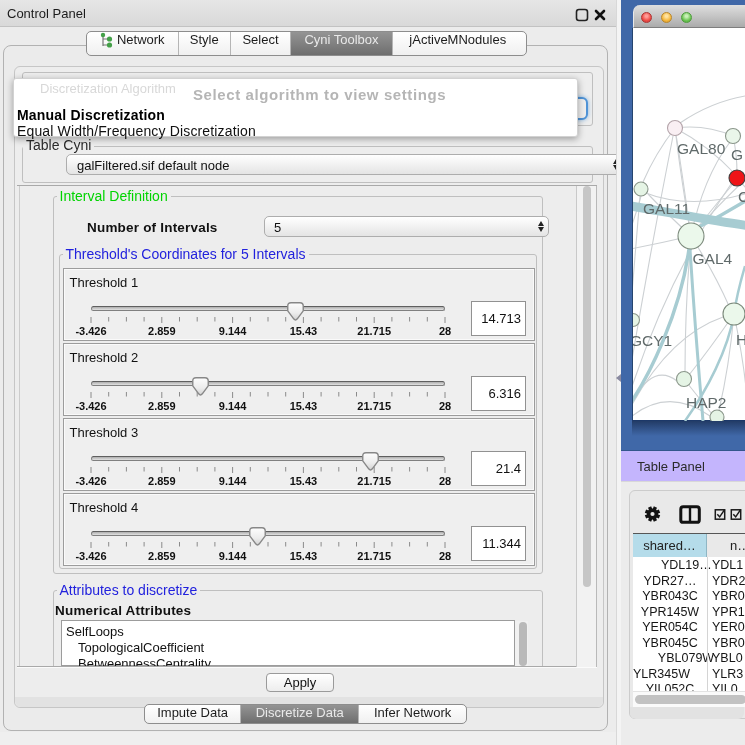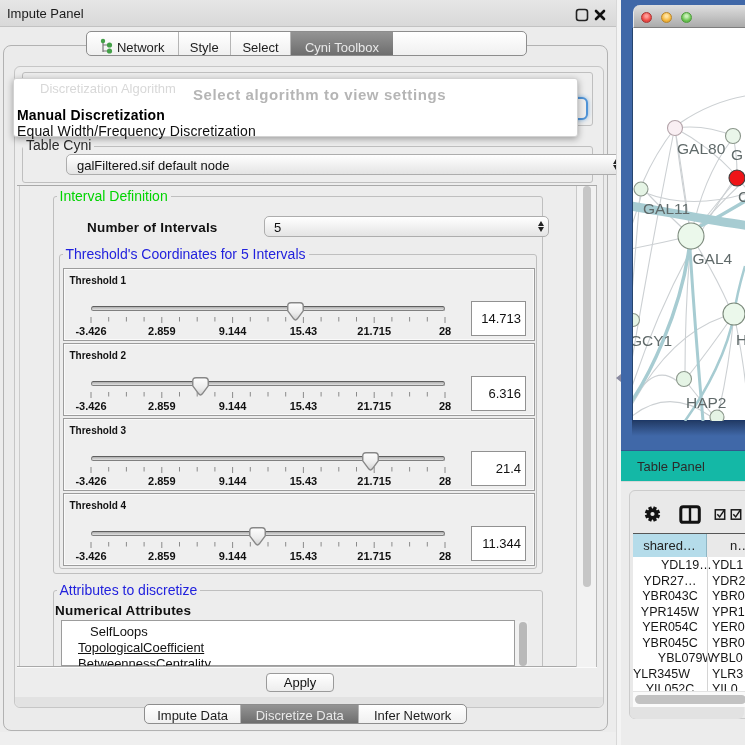--- a/index.html
+++ b/index.html
@@ -4,73 +4,74 @@
 * { margin:0; padding:0; box-sizing:border-box; }
 html,body { width:745px; height:745px; overflow:hidden; font-family:"Liberation Sans", sans-serif; }
 body { position:relative; background:#ececec; }
 .abs { position:absolute; }
 #titlebar { left:0; top:0; width:617px; height:27px; background:linear-gradient(#e6e6e6,#d9d9d9); border-bottom:1px solid #c2c2c2;}
 #titlebar .t { position:absolute; left:7px; top:6px; font-size:13px; color:#1b1b1b; }
 #outerpanel { left:3px; top:45px; width:605px; height:686px; border:1px solid #b2b2b2; border-radius:8px; background:#ebebeb; }
 #innerpanel { left:14px; top:66px; width:590px; height:642px; border:1px solid #c6c6c6; border-radius:6px; background:#ededed; }
 #innerfoot { left:15px; top:697px; width:588px; height:10px; background:#e2e2e2; border-radius:0 0 6px 6px; }
 .tabbar { display:flex; border:1px solid #8d8d8d; border-radius:5px; background:linear-gradient(#ffffff,#f0f0f0); overflow:hidden; }
-.tabbar .seg { display:flex; align-items:flex-end; justify-content:center; font-size:13px; color:#1c1c1c; border-right:1px solid #b5b5b5; height:100%; }
+.tabbar .seg { display:flex; align-items:flex-start; justify-content:center; font-size:13px; color:#1c1c1c; border-right:1px solid #b5b5b5; height:100%; }
 .tabbar .seg:last-child { border-right:none; }
 .tabbar .sel { background:linear-gradient(#949494,#6e6e6e); color:#e9e9e9; }
 #toptabs { left:86px; top:31px; width:441px; height:25px; }
 #bottabs { left:144px; top:704px; width:323px; height:20px; }
 .grp { border:1px solid #bfbfbf; border-radius:3px; }
 .grptitle { position:absolute; font-size:14px; background:#ededed; padding:0 3px; line-height:13px; }
 .combo { background:linear-gradient(#ffffff,#e4e4e4); border:1px solid #adadad; border-radius:5px; font-size:13px; color:#111;margin-left:40px; }
 .combo .ar { position:absolute; right:4px; top:0; bottom:0; display:flex; flex-direction:column; align-items:center; justify-content:center; gap:1px; }
 .combo .ar i { display:block; width:0; height:0; border-left:3.5px solid transparent; border-right:3.5px solid transparent; }
 .combo .up { border-bottom:5px solid #222; }
 .combo .dn { border-top:5px solid #222; }
 .tpanel { left:63px; width:471.5px; height:73px; border:1px solid #9c9c9c; background:#efefef; box-shadow:inset 0 0 0 1px #fafafa; }
-.tpanel .ttl { position:absolute; left:5.5px; top:6px; font-size:10px; font-weight:bold; color:#111; }
+.tpanel .ttl { position:absolute; left:5.5px; top:6px; font-size:13px; font-weight:normal; color:#111; }
 .track { position:absolute; left:27px; top:37.5px; width:354px; height:5px; border:1px solid #808080; border-top-color:#5f5f5f; border-radius:3px; background:linear-gradient(#aeaeae,#e2e2e2); }
 .vbox { position:absolute; left:407px; top:32px; width:55px; height:35px; background:#fff; border:1px solid #919191; font-size:13px; color:#111; text-align:right; line-height:33px; padding-right:4px; }
 #vsb { left:576px; top:186px; width:21px; height:481px; background:#f2f2f2; border-left:1px solid #c9c9c9; border-right:1px solid #b9b9b9;}
 #vsbthumb { left:583px; top:186px; width:8px; height:401px; background:#c6c6c6; border-radius:4px; }
 #scrolltop { left:17px; top:185px; width:580px; height:1px; background:#a9a9a9; }
 #scrollbot { left:17px; top:666px; width:580px; height:1px; background:#a9a9a9; }
 #applybtn { left:266px; top:672.5px; width:68px; height:19.5px; background:linear-gradient(#ffffff,#ededed); border:1px solid #9a9a9a; border-radius:4px; font-size:13px; color:#111; text-align:center; line-height:17px; }
 #popup { left:13px; top:78px; width:565px; height:59px; background:#fff; border:1px solid #d2d2d2; border-radius:3px; box-shadow:0 2px 7px rgba(0,0,0,0.35); z-index:50; }
 #bluedesk { left:621px; top:0; width:124px; height:451px; background:#4068a8; }
 #frametitle { left:632.5px; top:4.5px; width:112.5px; height:23px; background:linear-gradient(#dfdfdf,#ababab); border-top-left-radius:7px; border-bottom:1px solid #7e7e7e; border-left:1px solid #e8e8e8; }
 .mbtn { position:absolute; top:11.5px; width:11px; height:11px; border-radius:50%; }
 #canvasbg { left:631.5px; top:27.5px; width:113.5px; height:393px; background:#fff; border-left:1.5px solid #26456f; }
 #frameshadow { left:631.5px; top:420px; width:113.5px; height:16px; background:linear-gradient(rgba(16,32,62,0.62), rgba(64,104,168,0)); border-top:1.5px solid #1c3868; }
-#tphead { left:621px; top:451px; width:124px; height:31px; background:#14b8a6; border-bottom:1px solid #d8d8d8; }
+#tphead { left:621px; top:451px; width:124px; height:31px; background:#c4b5fd; border-bottom:1px solid #d8d8d8; }
 #tpanelbox { left:629px; top:490px; width:122px; height:229px; border:1px solid #cccccc; border-radius:6px; background:#e9e9e9; }
 </style></head><body>
 
 <div class="abs" id="titlebar">
-    <div class="t">Impute Panel</div>
+    <div class="t">Control Panel</div>
   </div>
 <svg class="abs" style="left:575px;top:8px" width="32" height="15" viewBox="0 0 32 15">
     <rect x="1.5" y="1.5" width="11" height="11" rx="2.5" fill="none" stroke="#222" stroke-width="1.6"></rect>
     <path d="M21 3 L29 11 M29 3 L21 11" stroke="#111" stroke-width="2.6" stroke-linecap="round"></path>
   </svg>
 <div class="abs" id="outerpanel"></div>
 <div class="abs" id="innerpanel"></div>
 <div class="abs" id="innerfoot"></div>
 <div class="abs tabbar" id="toptabs">
     <div class="seg" style="width:91.5px"><svg width="13" height="17" viewBox="0 0 13 17" style="margin-right:4px">
         <line x1="3" y1="3" x2="3" y2="14" stroke="#777" stroke-width="1.2"></line>
         <line x1="3" y1="7" x2="9" y2="7" stroke="#777" stroke-width="1.2"></line>
         <line x1="3" y1="13" x2="9" y2="13" stroke="#777" stroke-width="1.2"></line>
         <circle cx="3" cy="3" r="2.2" fill="#44a048"></circle>
         <circle cx="9.5" cy="7" r="2.6" fill="#44a048"></circle>
         <circle cx="9.5" cy="13" r="2.6" fill="#44a048"></circle>
       </svg>Network</div>
     <div class="seg" style="width:52.5px">Style</div>
     <div class="seg" style="width:60px">Select</div>
     <div class="seg sel" style="width:102px">Cyni Toolbox</div>
+    <div class="seg" style="width:129.5px">jActiveMNodules</div>
   </div>
 <div class="abs grp" style="left:22px;top:72px;width:571px;height:54px;"></div>
 <div class="abs" style="left:560px;top:96.5px;width:28px;height:23px;border:2.5px solid #4f93d6;border-radius:6px;background:#eee;box-shadow:0 0 4px #84b4e0;"></div>
 <div class="abs grp" style="left:22px;top:146px;width:571px;height:37px;"></div>
 <div class="abs grptitle" style="left:23px;top:139px;color:#2b2b2b;">Table Cyni</div>
 <div class="abs combo" style="left:26px;top:154px;width:558px;height:21px;">
     <span style="position:absolute;left:10px;top:3px;">galFiltered.sif default node</span>
     <span class="ar" style="right:4px;">
       <i class="up"></i>
       <i class="dn"></i>
@@ -249,22 +250,22 @@
       <text x="310.2" y="18.5" font-size="11" font-weight="bold" fill="#111" text-anchor="middle">21.715</text>
       <text x="381.0" y="18.5" font-size="11" font-weight="bold" fill="#111" text-anchor="middle">28</text>
     </svg>
     <div class="vbox">11.344</div>
   </div>
 <div class="abs" style="left:40px;top:580px;width:545px;height:86px;overflow:hidden;">
     <div class="abs grp" style="left:12.5px;top:10px;width:490px;height:120px;"></div>
     <div class="abs grptitle" style="left:16.5px;top:4px;color:#2222dd;">Attributes to discretize</div>
     <div class="abs" style="left:15px;top:22.5px;font-size:13.5px;font-weight:bold;letter-spacing:0.2px;color:#111;">Numerical Attributes</div>
     <div class="abs" style="left:21px;top:40px;width:454px;height:46px;background:#fff;border:1px solid #9c9c9c;font-size:13px;color:#111;padding-top:2px;">
-      <div style="padding-left:28px;height:16px;line-height:17px;">SelfLoops</div>
-      <div style="padding-left:16px;height:16px;line-height:17px;text-decoration:underline;">TopologicalCoefficient</div>
+      <div style="padding-left:4px;height:16px;line-height:17px;">SelfLoops</div>
+      <div style="padding-left:16px;height:16px;line-height:17px;">TopologicalCoefficient</div>
       <div style="padding-left:16px;height:16px;line-height:17px;">BetweennessCentrality</div>
     </div>
     <div class="abs" style="left:475px;top:41px;width:13px;height:45px;background:#f1f1f1;"></div>
     <div class="abs" style="left:478.6px;top:41.6px;width:8px;height:44px;background:#b9b9b9;border-radius:4px;"></div>
   </div>
 <div class="abs" id="applybtn">Apply</div>
 <div class="abs tabbar" id="bottabs">
     <div class="seg" style="width:96.5px">Impute Data</div>
     <div class="seg sel" style="width:118.5px">Discretize Data</div>
     <div class="seg" style="width:107px">Infer Network</div>

